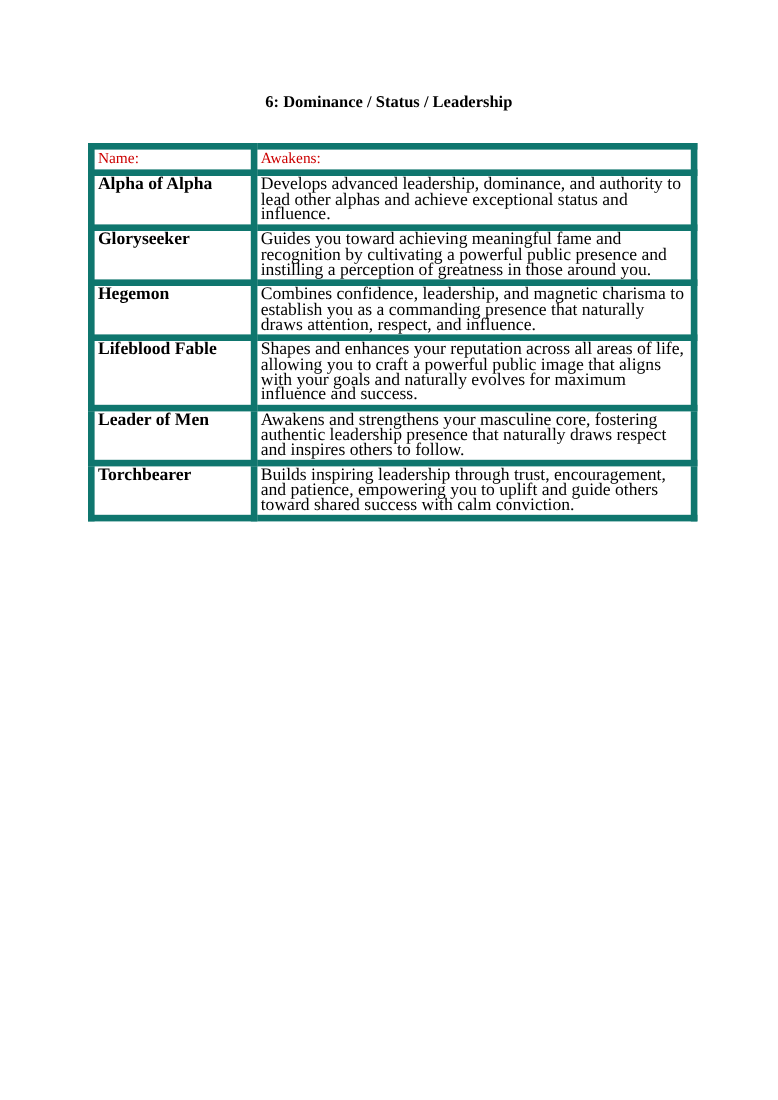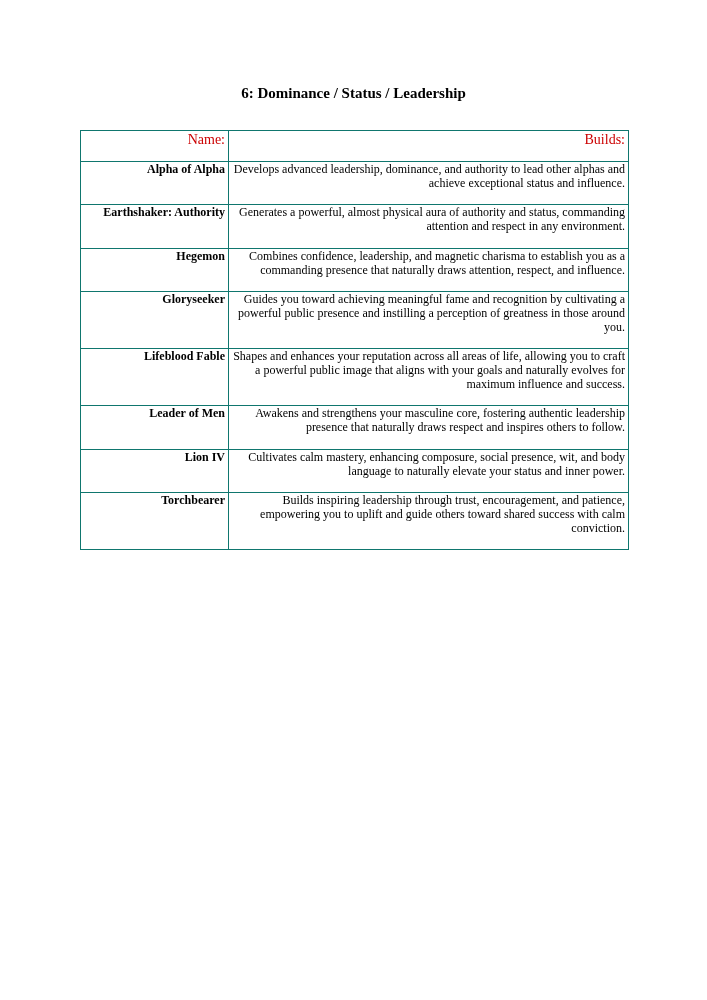--- a/index.html
+++ b/index.html
@@ -31,34 +31,34 @@
     top: 130px;
     left: 80px;
     width: 548px;
     border-collapse: collapse;
     table-layout: fixed;
   }
   table.lead-table col.c-name { width: 148px; }
   table.lead-table col.c-purpose { width: 400px; }
   table.lead-table th,
   table.lead-table td {
-    border: 1px solid #0f766e;
-    padding: 1px 3px 14px 3px;
+    border: 6px solid #0f766e;
+    padding: 1px 3px 2px 3px;
     vertical-align: top;
-    text-align: right;
+    text-align: left;
   }
   table.lead-table th {
     font-size: 14px;
     font-weight: normal;
     color: #cc0000;
     height: 15px;
     line-height: 15px;
   }
   table.lead-table td {
-    font-size: 12px;
+    font-size: 16px;
     line-height: 13.7px;
   }
   table.lead-table td.name-cell {
     font-weight: bold;
   }
 </style>
 </head>
 <body>
 
 <div class="page">
@@ -66,51 +66,43 @@
   <div class="doc-title">6: Dominance / Status / Leadership</div>
 
   <table class="lead-table">
     <colgroup>
       <col class="c-name">
       <col class="c-purpose">
     </colgroup>
     <thead>
       <tr>
         <th>Name:</th>
-        <th>Builds:</th>
+        <th>Awakens:</th>
       </tr>
     </thead>
     <tbody>
       <tr>
         <td class="name-cell">Alpha of Alpha</td>
         <td>Develops advanced leadership, dominance, and authority to lead other alphas and achieve exceptional status and influence.</td>
       </tr>
       <tr>
-        <td class="name-cell">Earthshaker: Authority</td>
-        <td>Generates a powerful, almost physical aura of authority and status, commanding attention and respect in any environment.</td>
+        <td class="name-cell">Gloryseeker</td>
+        <td>Guides you toward achieving meaningful fame and recognition by cultivating a powerful public presence and instilling a perception of greatness in those around you.</td>
       </tr>
       <tr>
         <td class="name-cell">Hegemon</td>
         <td>Combines confidence, leadership, and magnetic charisma to establish you as a commanding presence that naturally draws attention, respect, and influence.</td>
-      </tr>
-      <tr>
-        <td class="name-cell">Gloryseeker</td>
-        <td>Guides you toward achieving meaningful fame and recognition by cultivating a powerful public presence and instilling a perception of greatness in those around you.</td>
       </tr>
       <tr>
         <td class="name-cell">Lifeblood Fable</td>
         <td>Shapes and enhances your reputation across all areas of life, allowing you to craft a powerful public image that aligns with your goals and naturally evolves for maximum influence and success.</td>
       </tr>
       <tr>
         <td class="name-cell">Leader of Men</td>
         <td>Awakens and strengthens your masculine core, fostering authentic leadership presence that naturally draws respect and inspires others to follow.</td>
-      </tr>
-      <tr>
-        <td class="name-cell">Lion IV</td>
-        <td>Cultivates calm mastery, enhancing composure, social presence, wit, and body language to naturally elevate your status and inner power.</td>
       </tr>
       <tr>
         <td class="name-cell">Torchbearer</td>
         <td>Builds inspiring leadership through trust, encouragement, and patience, empowering you to uplift and guide others toward shared success with calm conviction.</td>
       </tr>
     </tbody>
   </table>
 
 </div>
 

